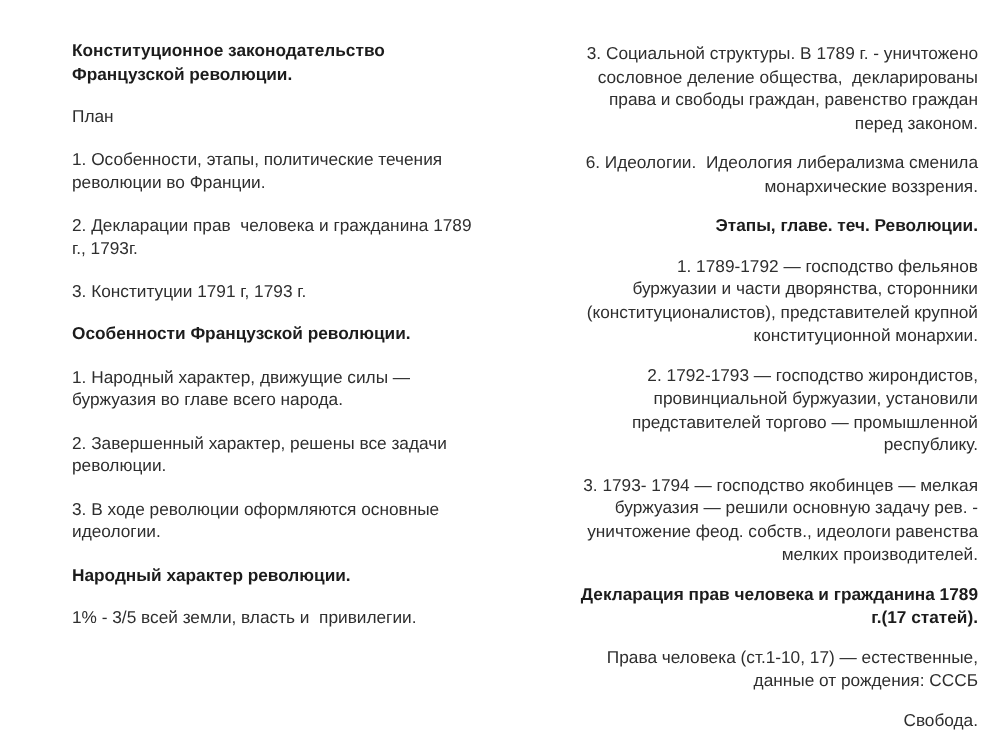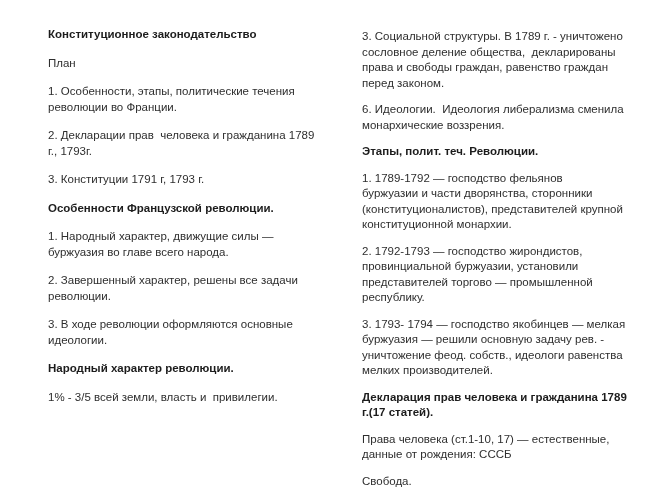--- a/index.html
+++ b/index.html
@@ -16,21 +16,21 @@
   }
   .page {
     position: absolute;
     inset: 0;
     background: #ffffff;
   }
   .column {
     position: absolute;
   }
   .col-left  { left: 48px;  top: 27px; width: 292px; }
-  .col-right { left: 362px; top: 29px; width: 290px; }
+  .col-right { left: 362px; top: 29px; width: 290px; text-align: right; }
   .para {
     margin: 0 0 13px 0;
     font-size: 11.5px;
     line-height: 15.5px;
     color: #2e2e2e;
   }
   .col-right .para { margin-bottom: 11px; }
   .para.heading {
     font-weight: bold;
     color: #1c1c1c;
@@ -40,20 +40,21 @@
     white-space: pre;
   }
 </style>
 </head>
 <body>
 
 <div class="page">
   <div class="column col-left">
       <p class="para heading">
         <span class="text-line">Конституционное законодательство</span>
+        <span class="text-line">Французской революции.</span>
       </p>
       <p class="para body">
         <span class="text-line">План</span>
       </p>
       <p class="para body">
         <span class="text-line">1. Особенности, этапы, политические течения</span>
         <span class="text-line">революции во Франции.</span>
       </p>
       <p class="para body">
         <span class="text-line">2. Декларации прав  человека и гражданина 1789</span>
@@ -89,21 +90,21 @@
         <span class="text-line">3. Социальной структуры. В 1789 г. - уничтожено</span>
         <span class="text-line">сословное деление общества,  декларированы</span>
         <span class="text-line">права и свободы граждан, равенство граждан</span>
         <span class="text-line">перед законом.</span>
       </p>
       <p class="para body">
         <span class="text-line">6. Идеологии.  Идеология либерализма сменила</span>
         <span class="text-line">монархические воззрения.</span>
       </p>
       <p class="para heading">
-        <span class="text-line">Этапы, полит. теч. Революции.</span>
+        <span class="text-line">Этапы, главе. теч. Революции.</span>
       </p>
       <p class="para body">
         <span class="text-line">1. 1789-1792 — господство фельянов</span>
         <span class="text-line">буржуазии и части дворянства, сторонники</span>
         <span class="text-line">(конституционалистов), представителей крупной</span>
         <span class="text-line">конституционной монархии.</span>
       </p>
       <p class="para body">
         <span class="text-line">2. 1792-1793 — господство жирондистов,</span>
         <span class="text-line">провинциальной буржуазии, установили</span>

